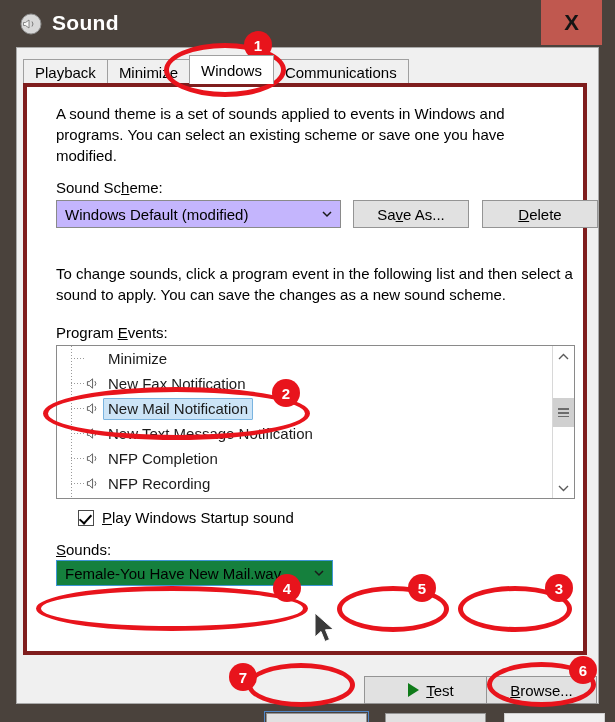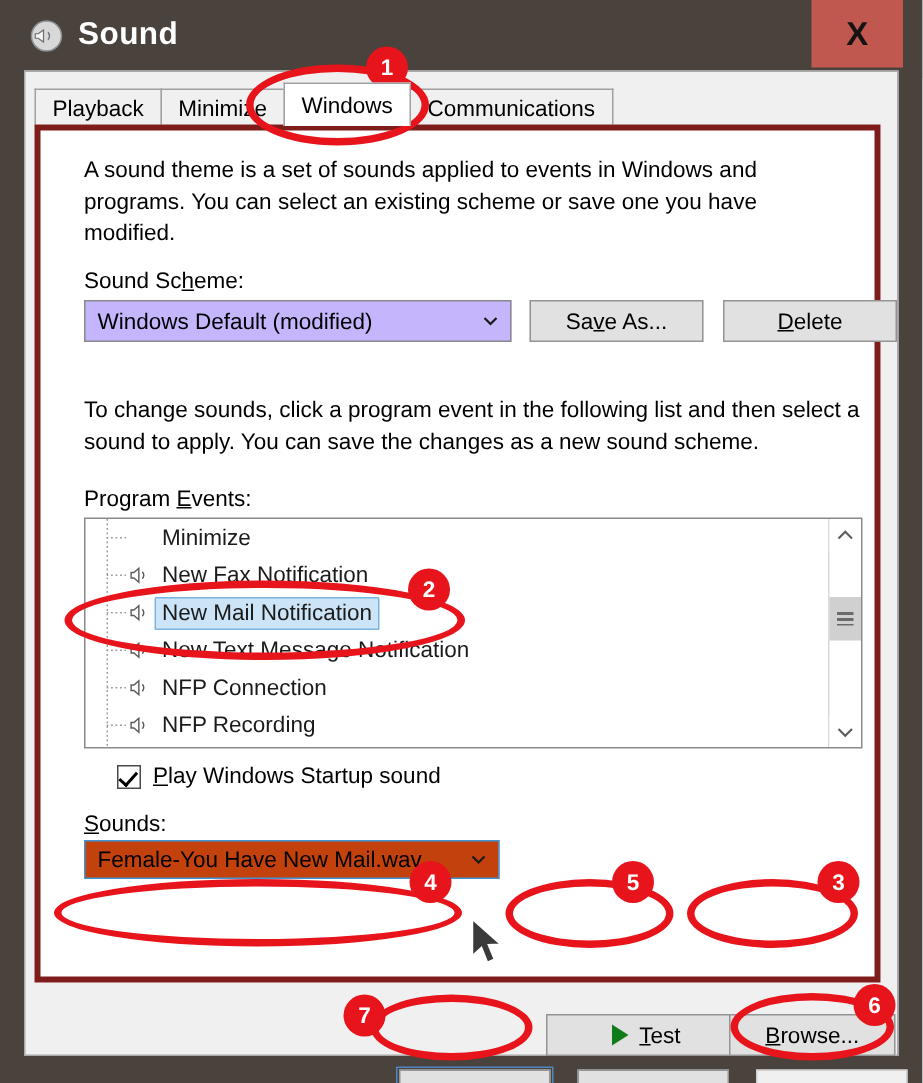--- a/index.html
+++ b/index.html
@@ -168,21 +168,21 @@
   }
 
   #scheme-combo {
     left: 29px; top: 113px;
     width: 285px; height: 28px;
   }
 
   #sounds-combo {
     left: 29px; top: 473px;
     width: 277px; height: 26px;
-    background: #c2410c;
+    background: #15803d;
     border: 1px solid #3f96d6;
   }
 
   
   .btn {
     position: absolute;
     box-sizing: border-box;
     background: #e1e1e1;
     border: 1px solid #949494;
     font-size: 15px;
@@ -481,21 +481,21 @@
               </svg>
               <span class="rlabel">New Text Message Notification</span>
             </div>
 
             <div class="row">
               <span class="elbow"></span>
               <svg class="spk" viewBox="0 0 16 16">
                 <path d="M7 3 L3.5 6 H1.5 V10 H3.5 L7 13 Z" fill="#fdfdfd" stroke="#5a5a5a" stroke-width="1"></path>
                 <path d="M9.5 5.5 Q11.5 8 9.5 10.5" fill="none" stroke="#5a5a5a" stroke-width="1"></path>
               </svg>
-              <span class="rlabel">NFP Connection</span>
+              <span class="rlabel">NFP Completion</span>
             </div>
 
             <div class="row">
               <span class="elbow"></span>
               <svg class="spk" viewBox="0 0 16 16">
                 <path d="M7 3 L3.5 6 H1.5 V10 H3.5 L7 13 Z" fill="#fdfdfd" stroke="#5a5a5a" stroke-width="1"></path>
                 <path d="M9.5 5.5 Q11.5 8 9.5 10.5" fill="none" stroke="#5a5a5a" stroke-width="1"></path>
               </svg>
               <span class="rlabel">NFP Recording</span>
             </div>

